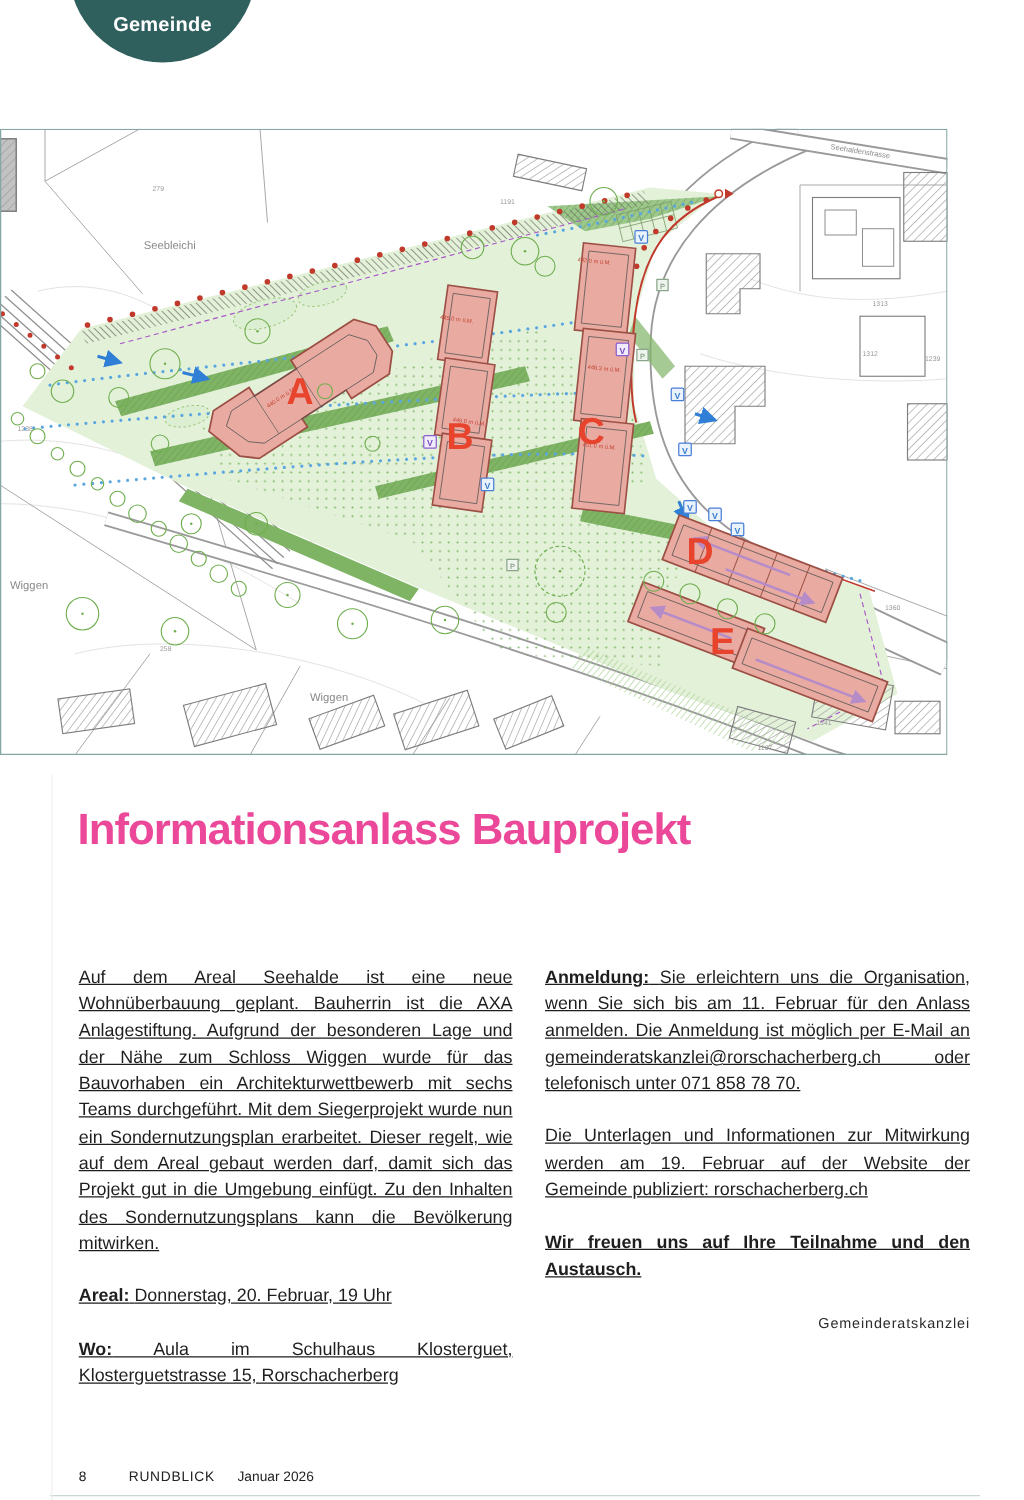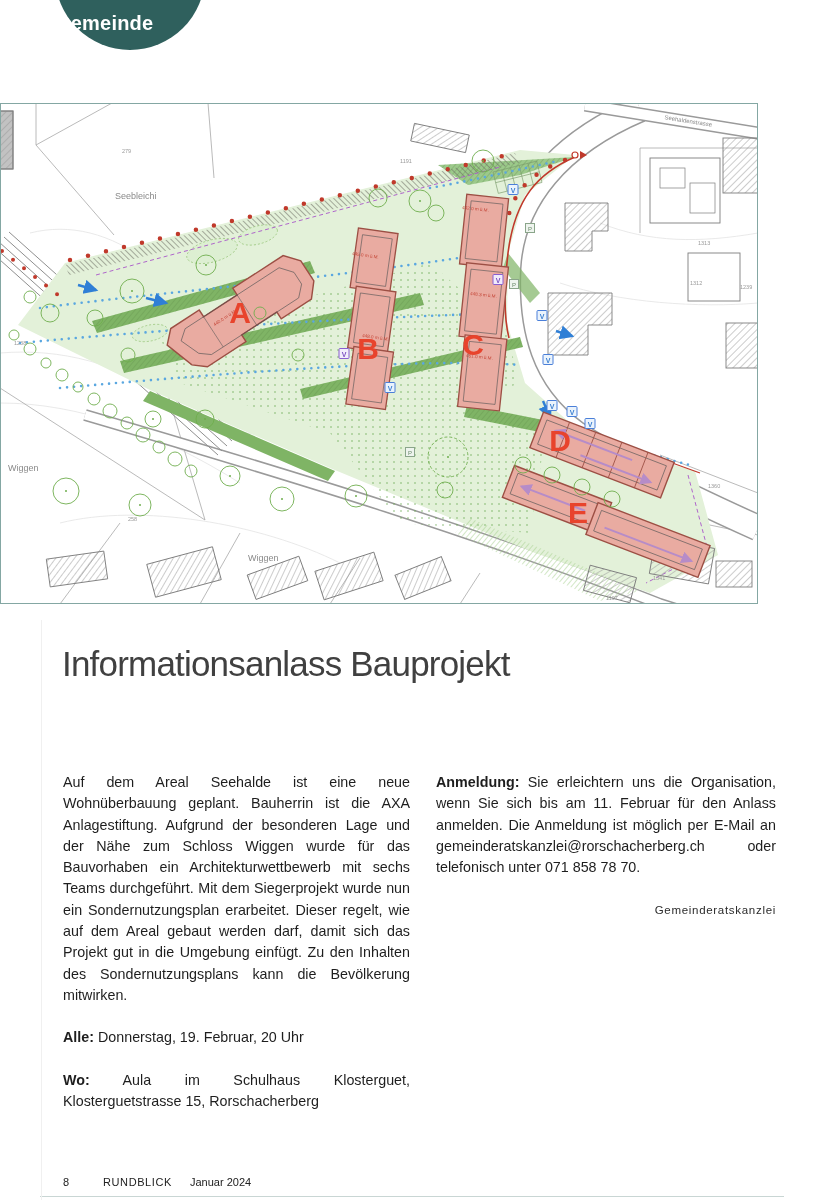--- a/index.html
+++ b/index.html
@@ -1,26 +1,26 @@
 <!DOCTYPE html>
 <html><head>
 <meta charset="utf-8">
 <style>
   html,body{margin:0;padding:0;background:#fff;}
   #page{position:relative;width:819px;height:1200px;background:#ffffff;overflow:hidden;
         font-family:"Liberation Sans",sans-serif;color:#1e1e1e;}
   .badge{position:absolute;left:55px;top:-100px;width:150px;height:150px;border-radius:50%;
          background:#2f605d;}
-  .badge span{position:absolute;left:0;right:0;top:112px;color:#fff;
-         font-weight:bold;font-size:20px;letter-spacing:.2px;}
+  .badge span{position:absolute;left:0;right:0;top:112px;text-align:center;color:#fff;
+         font-weight:bold;font-size:16px;letter-spacing:.2px;}
   .map-wrap{position:absolute;left:0;top:103px;width:758px;height:501px;}
-  .title{position:absolute;left:62px;top:644px;width:640px;color:#404040;font-weight:normal;
+  .title{position:absolute;left:62px;top:644px;width:640px;color:#ec4899;font-weight:bold;
          font-size:35px;line-height:1.16;letter-spacing:-0.8px;}
   .col{position:absolute;top:772px;font-size:14.3px;line-height:21.3px;text-align:justify;}
-  .col p{margin:0 0 21px 0;}
+  .col p{margin:0 0 21px 0;text-decoration:underline;}
   #col-left{left:63px;width:347px;}
   #col-right{left:436px;width:340px;}
   .lead{font-weight:bold;}
   .bold-line{font-weight:bold;}
   .signature{text-align:right;font-size:11.5px;letter-spacing:.7px;color:#2b2b2b;margin-top:22px;}
   .footer{position:absolute;left:63px;top:1176px;font-size:11px;color:#222;}
   .footer span{margin-right:0;}
   #foot-num{display:inline-block;width:40px;}
   #foot-mag{display:inline-block;margin-right:18px;letter-spacing:.6px;}
   .bottom-rule{position:absolute;left:40px;right:35px;top:1196px;height:1px;background:#c9d6d4;}
@@ -410,28 +410,30 @@
       <rect x="0.5" y="0.5" width="757" height="500" fill="none" stroke="#84a7a3" stroke-width="1"></rect>
     </svg>
   </div>
 
   <div class="title">
     <div>Informationsanlass Bauprojekt</div>
   </div>
 
   <div class="col" id="col-left">
     <p>Auf dem Areal Seehalde ist eine neue Wohnüberbauung geplant. Bauherrin ist die AXA Anlagestiftung. Aufgrund der besonderen Lage und der Nähe zum Schloss Wiggen wurde für das Bauvorhaben ein Architekturwettbewerb mit sechs Teams durchgeführt. Mit dem Siegerprojekt wurde nun ein Sondernutzungsplan erarbeitet. Dieser regelt, wie auf dem Areal gebaut werden darf, damit sich das Projekt gut in die Umgebung einfügt. Zu den Inhalten des Sondernutzungsplans kann die Bevölkerung mitwirken.</p>
-    <p><span class="lead">Alle:</span> <span>Donnerstag, 19. Februar, 20 Uhr</span></p>
+    <p><span class="lead">Areal:</span> <span>Donnerstag, 20. Februar, 19 Uhr</span></p>
     <p><span class="lead">Wo:</span> <span>Aula im Schulhaus Klosterguet, Klosterguetstrasse 15, Rorschacherberg</span></p>
   </div>
 
   <div class="col" id="col-right">
     <p><span class="lead">Anmeldung:</span> <span>Sie erleichtern uns die Organisation, wenn Sie sich bis am 11. Februar für den Anlass anmelden. Die Anmeldung ist möglich per E-Mail an gemeinderatskanzlei@rorschacherberg.ch oder telefonisch unter 071 858 78 70.</span></p>
+    <p>Die Unterlagen und Informationen zur Mitwirkung werden am 19. Februar auf der Website der Gemeinde publiziert: rorschacherberg.ch</p>
+    <p class="bold-line">Wir freuen uns auf Ihre Teilnahme und den Austausch.</p>
     <div class="signature">Gemeinderatskanzlei</div>
   </div>
 
   <div class="footer">
-    <span id="foot-num">8</span><span id="foot-mag">RUNDBLICK</span><span>Januar 2024</span>
+    <span id="foot-num">8</span><span id="foot-mag">RUNDBLICK</span><span>Januar 2026</span>
   </div>
 
   <div class="bottom-rule"></div>
   <div class="crease"></div>
 </div>
 
 </body></html>

